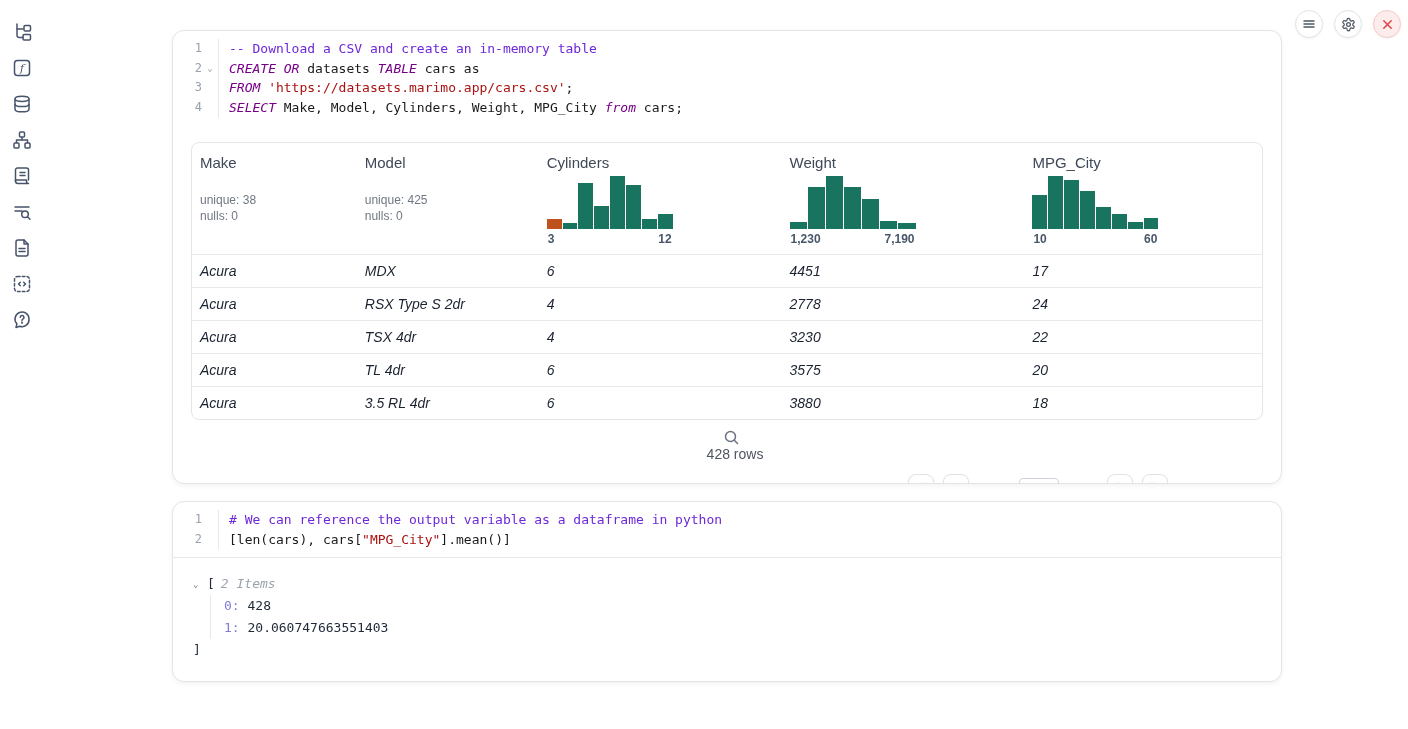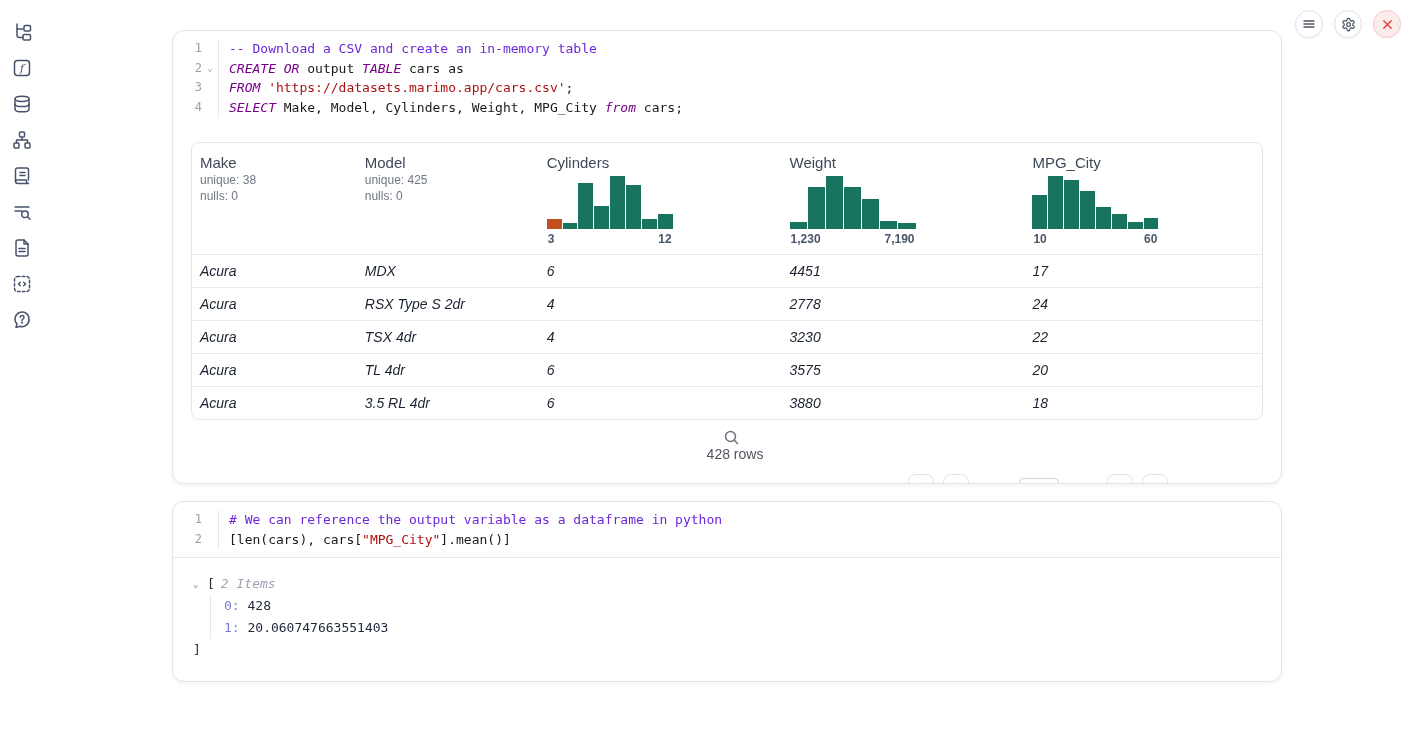--- a/index.html
+++ b/index.html
@@ -46,21 +46,21 @@
   .outvar-input { width:80px; height:19px; border:1px solid #bcd5e2; border-radius:4px;
                   padding:0 6px; font:bold 12px "Liberation Sans", sans-serif; color:#0e6c8b; outline:none; }
   .lang-badge { margin-left:auto; margin-right:30px; font-size:12px; font-weight:bold; color:#0e6c8b; }
 
   
   .output-wrap { padding:16px 18px 14px 18px; }
   table.data { width:100%; border:1px solid #e3e5e8; border-radius:8px;
                border-collapse:separate; border-spacing:0; }
   table.data th { text-align:left; vertical-align:top; padding:11px 8px 8px 8px; }
   .col-name { font-size:15px; font-weight:400; color:#3f4857; }
-  .col-stats { margin-top:1px; font-size:12px; color:#707784; line-height:16px; font-weight:400; }
+  .col-stats { margin-top:21px; font-size:12px; color:#707784; line-height:16px; font-weight:400; }
   .hist { margin-top:4px; width:126px; }
   .hist-bars { display:flex; align-items:flex-end; gap:1px; height:54px; }
   .hist-bars .bar { flex:1 1 0; }
   .hist-labels { display:flex; justify-content:space-between; font-size:12px;
                  color:#49566a; margin-top:3px; padding:0 1px; }
   table.data td { padding:8px 8px; font-size:14px; color:#1b2330;
                   border-top:1px solid #e8eaec; height:33px;font-style:italic; }
 
   
   .table-footer { display:flex; align-items:center; margin-top:9px; height:40px;flex-direction:column; }
@@ -184,21 +184,21 @@
             <span class="ln">1</span>
             <span class="fold"></span>
           </div>
           <div class="code"><span class="tok-com">-- Download a CSV and create an in-memory table</span></div>
         </div>
         <div class="code-line">
           <div class="gutter">
             <span class="ln">2</span>
             <span class="fold">⌄</span>
           </div>
-          <div class="code"><span class="tok-kw">CREATE</span><span class="tok-pl"> </span><span class="tok-kw">OR</span><span class="tok-pl"> output </span><span class="tok-kw">TABLE</span><span class="tok-pl"> cars as</span></div>
+          <div class="code"><span class="tok-kw">CREATE</span><span class="tok-pl"> </span><span class="tok-kw">OR</span><span class="tok-pl"> datasets </span><span class="tok-kw">TABLE</span><span class="tok-pl"> cars as</span></div>
         </div>
         <div class="code-line">
           <div class="gutter">
             <span class="ln">3</span>
             <span class="fold"></span>
           </div>
           <div class="code"><span class="tok-kw">FROM</span><span class="tok-pl"> </span><span class="tok-str">'https://datasets.marimo.app/cars.csv'</span><span class="tok-pl">;</span></div>
         </div>
         <div class="code-line">
           <div class="gutter">

